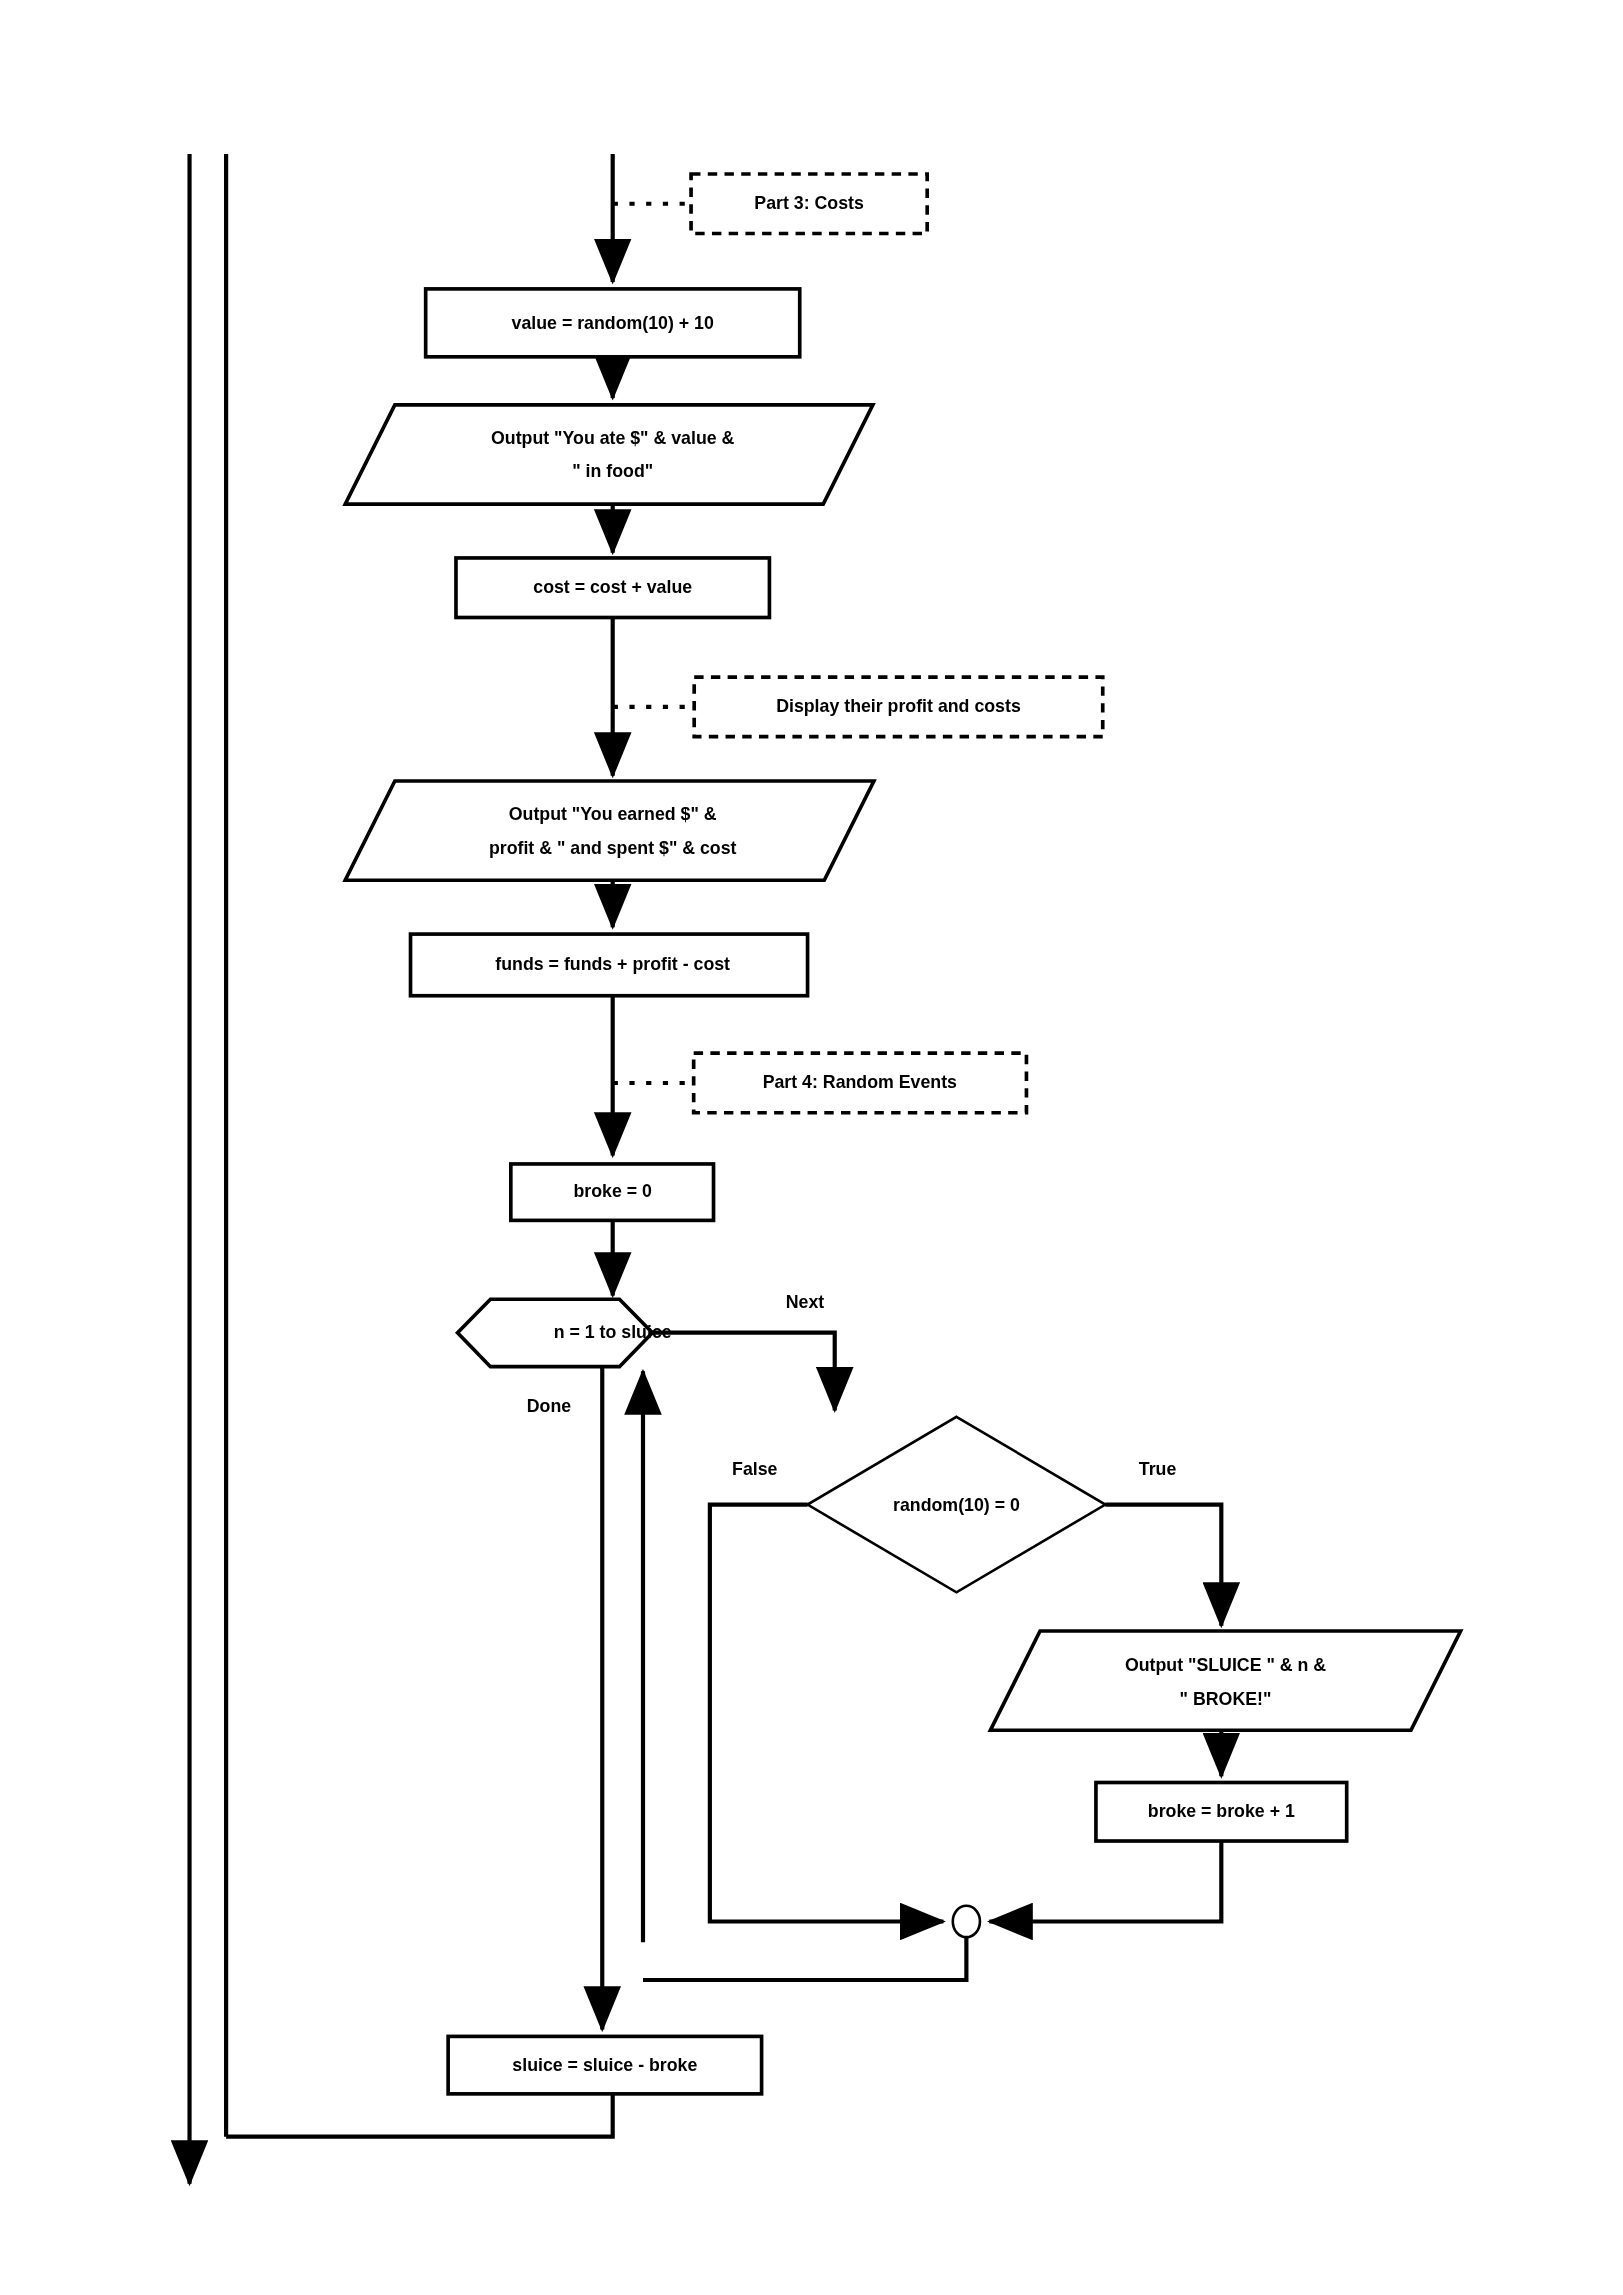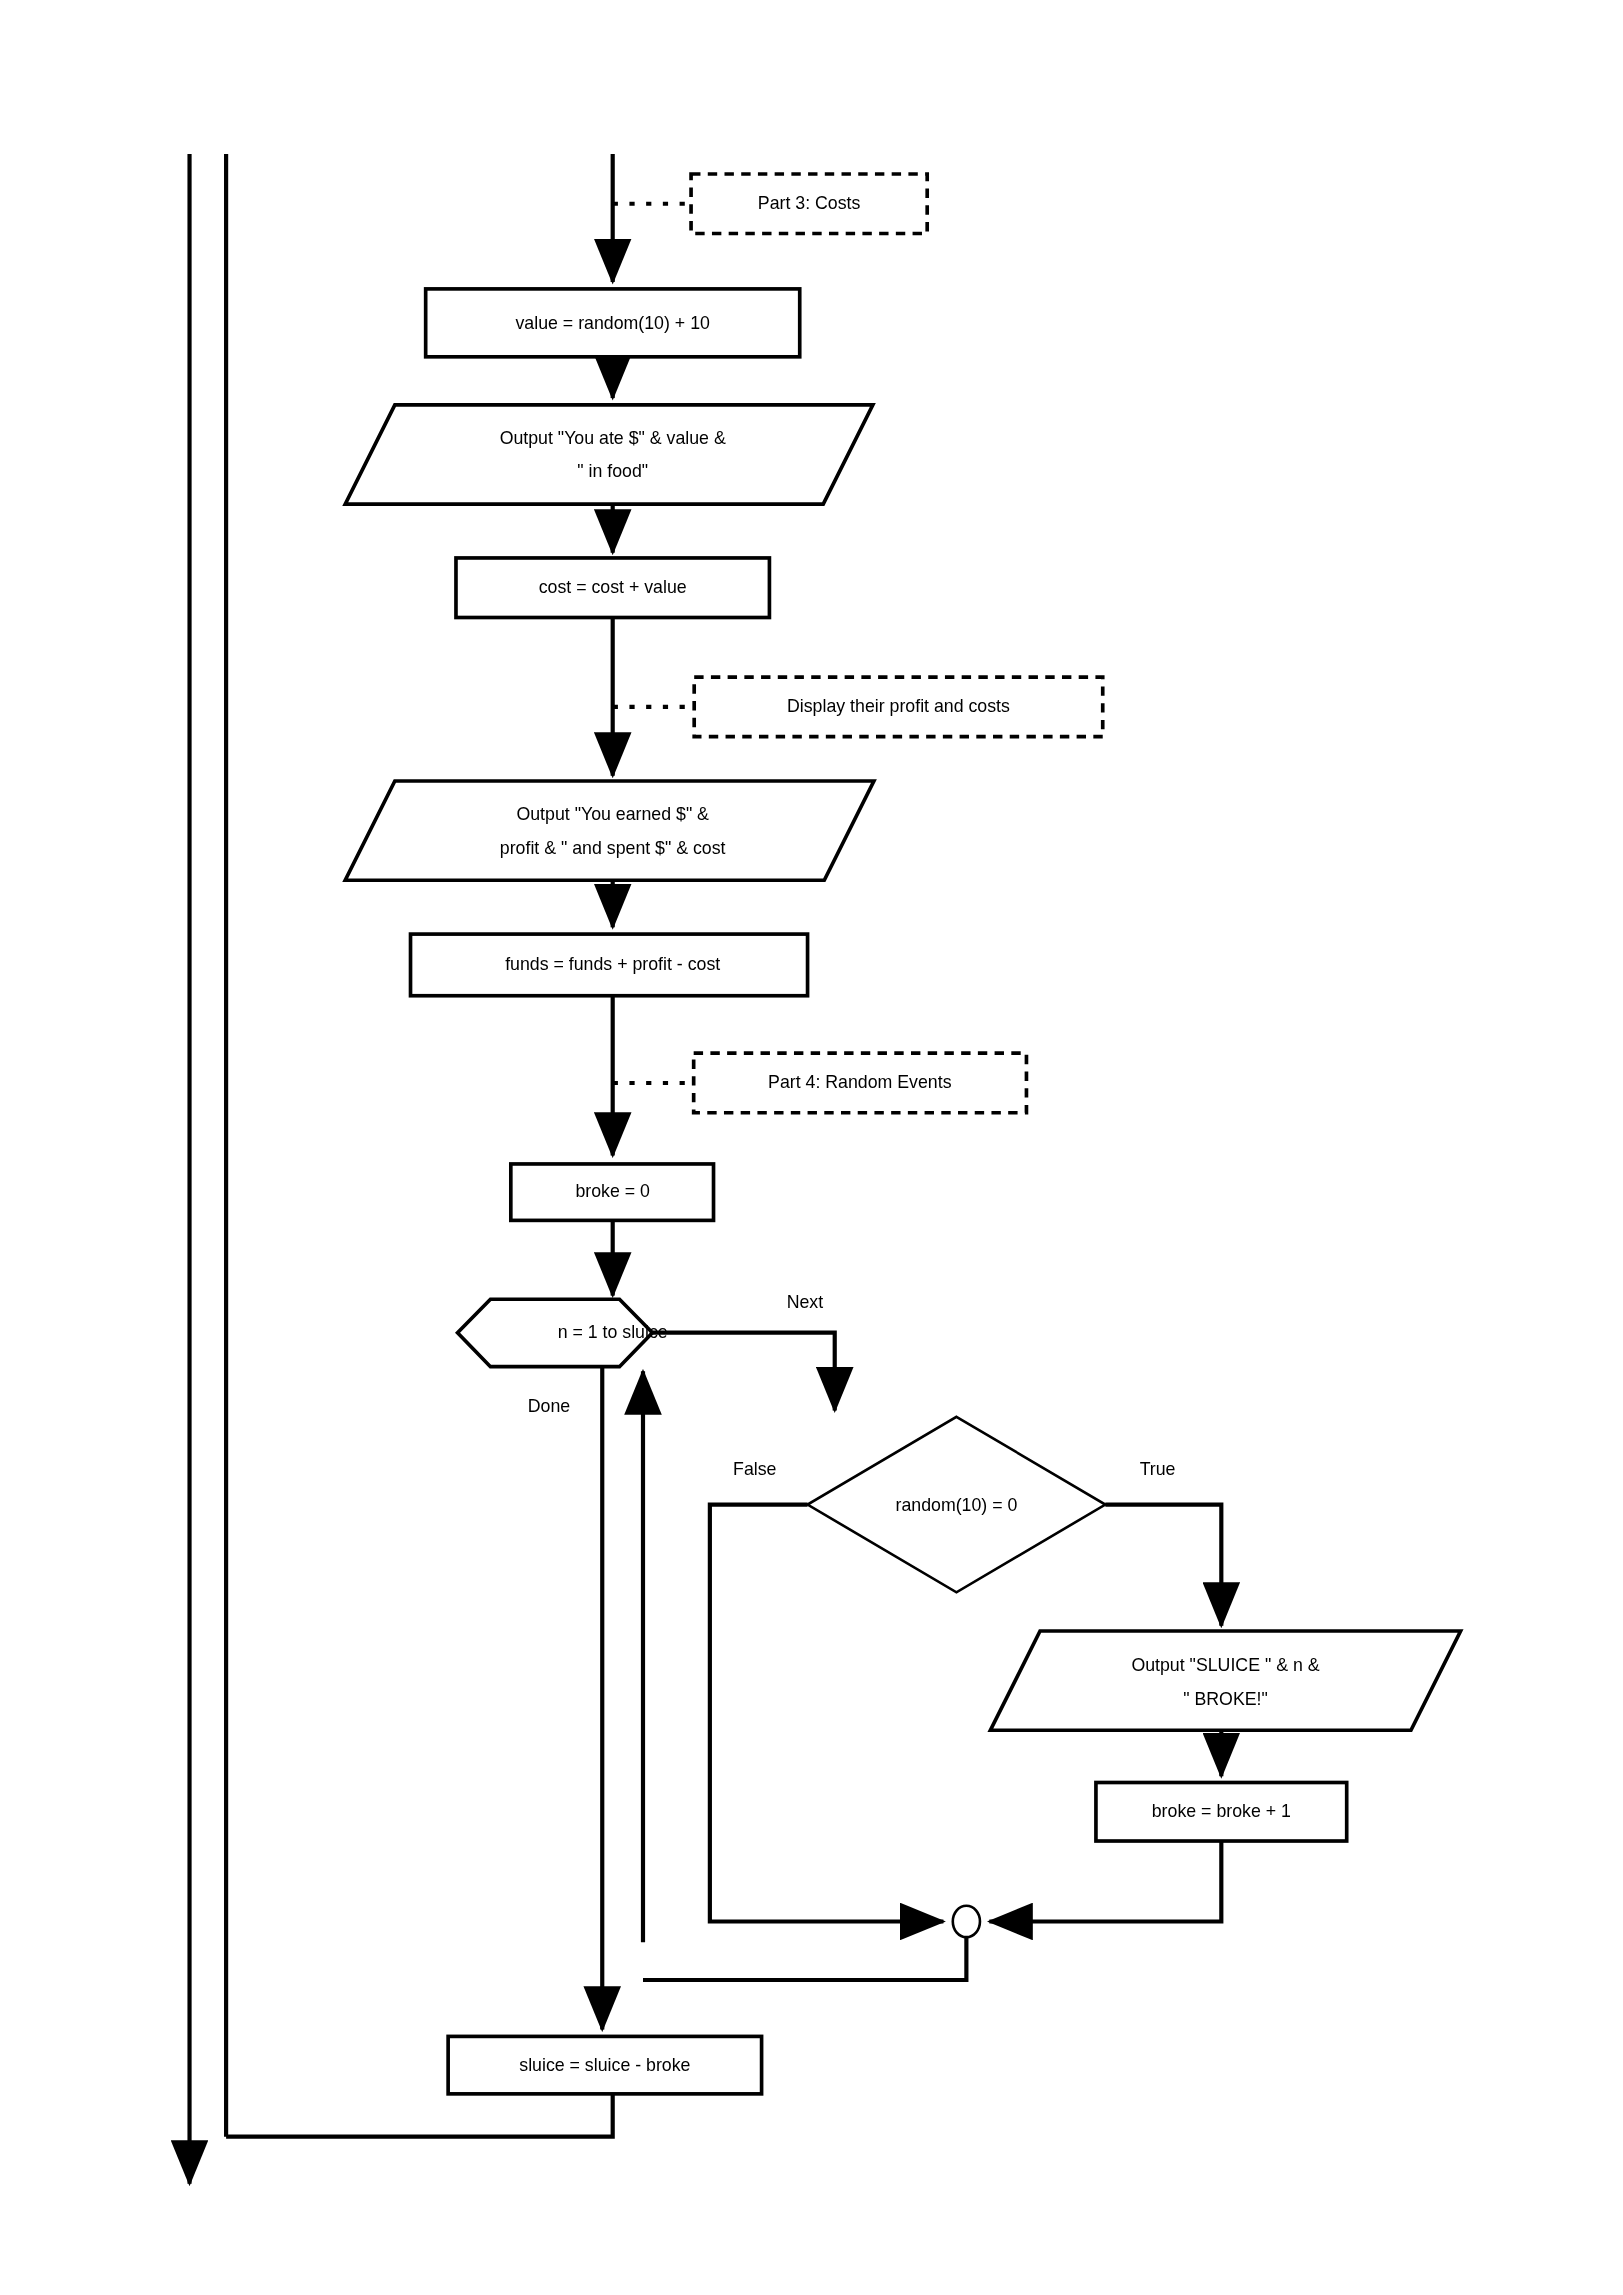--- a/index.html
+++ b/index.html
@@ -11,20 +11,21 @@
     width: 1624px;
     height: 2295px;
     font-family: "Liberation Sans", sans-serif;
     overflow: hidden;
   }
   #flowchart-root {
     position: relative;
     width: 1624px;
     height: 2049px;
     background: #ffffff;
+    font-weight: bold;
   }
   svg#flow-svg {
     position: absolute;
     top: 0;
     left: 0;
     width: 1624px;
     height: 2295px;
     display: block;
   }
   .shape-stroke {

